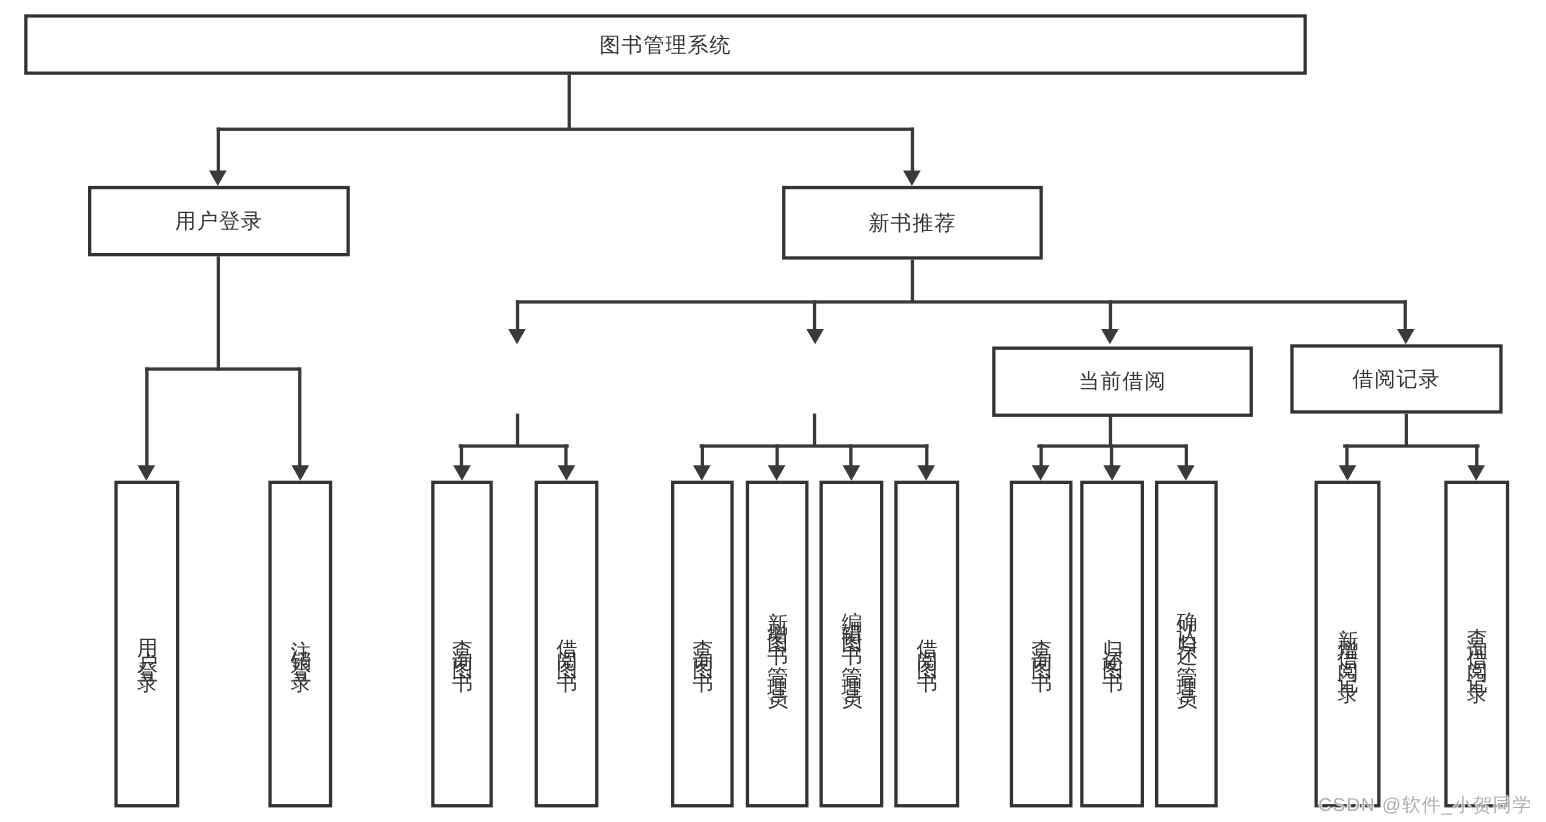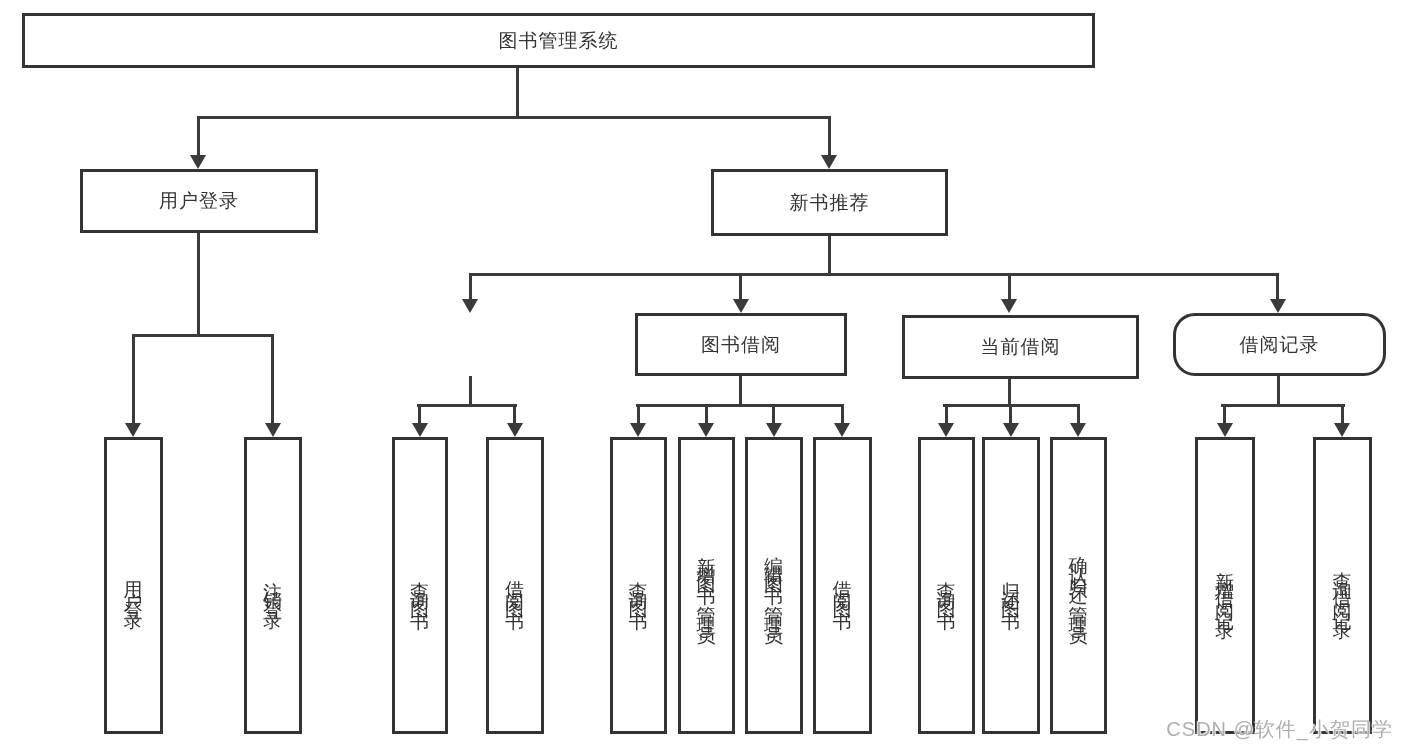--- a/index.html
+++ b/index.html
@@ -17,48 +17,45 @@
     font-size:19px;letter-spacing:10px;line-height:1;
   }
   .ln{position:absolute;background:#3a3a3a;}
   .ar{
     position:absolute;width:0;height:0;
     border-left:8px solid transparent;border-right:8px solid transparent;
     border-top:14px solid #3a3a3a;
   }
   #watermark{
     position:absolute;right:12px;bottom:4px;z-index:5;
-    font-size:20px;color:#aeaeae;letter-spacing:1px;
+    font-size:17px;color:#aeaeae;letter-spacing:1px;
     text-shadow:1px 1px 1px #fff,-1px -1px 1px #fff;
     text-align:right;
   }
 </style>
 </head>
 <body>
 
 <div id="stage">
 
-  <div class="box" style="left:22px;top:13px;width:1073px;height:55px;">
+  <div class="box" style="left:22px;top:13px;width:1166px;height:55px;">
     <span>图书管理系统</span>
   </div>
 
   <div class="box" style="left:80px;top:169px;width:238px;height:64px;">
     <span>用户登录</span>
   </div>
   <div class="box" style="left:711px;top:169px;width:237px;height:67px;">
     <span>新书推荐</span>
   </div>
 
-  <div class="box" style="left:635px;top:313px;width:212px;height:63px;">
-    <span>图书借阅</span>
-  </div>
   <div class="box" style="left:902px;top:303px;width:237px;height:64px;margin-top:12px;">
     <span>当前借阅</span>
   </div>
-  <div class="box" style="left:1173px;top:313px;width:213px;height:63px;border-radius:22px;">
+  <div class="box" style="left:1173px;top:313px;width:193px;height:63px;">
     <span>借阅记录</span>
   </div>
 
   <div class="box leaf" style="left:104px;top:437px;width:59px;height:297px;">
     <span>用户登录</span>
   </div>
   <div class="box leaf" style="left:244px;top:437px;width:58px;height:297px;">
     <span>注销登录</span>
   </div>
 

